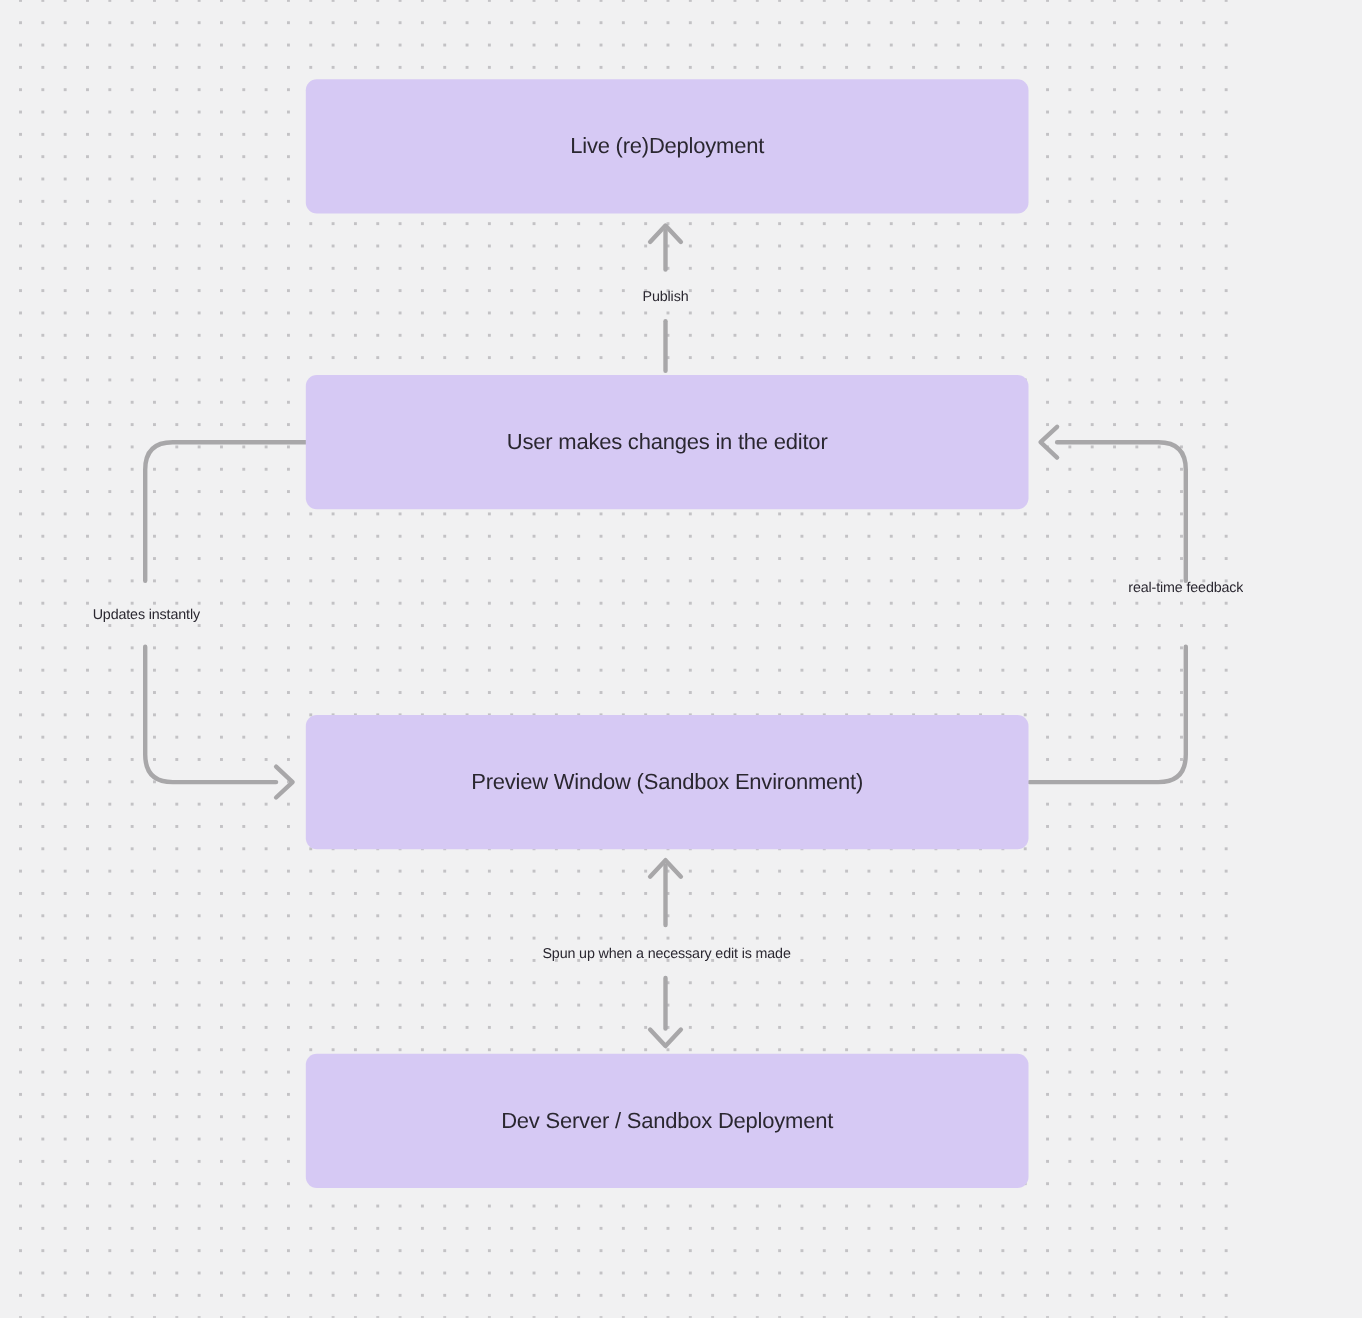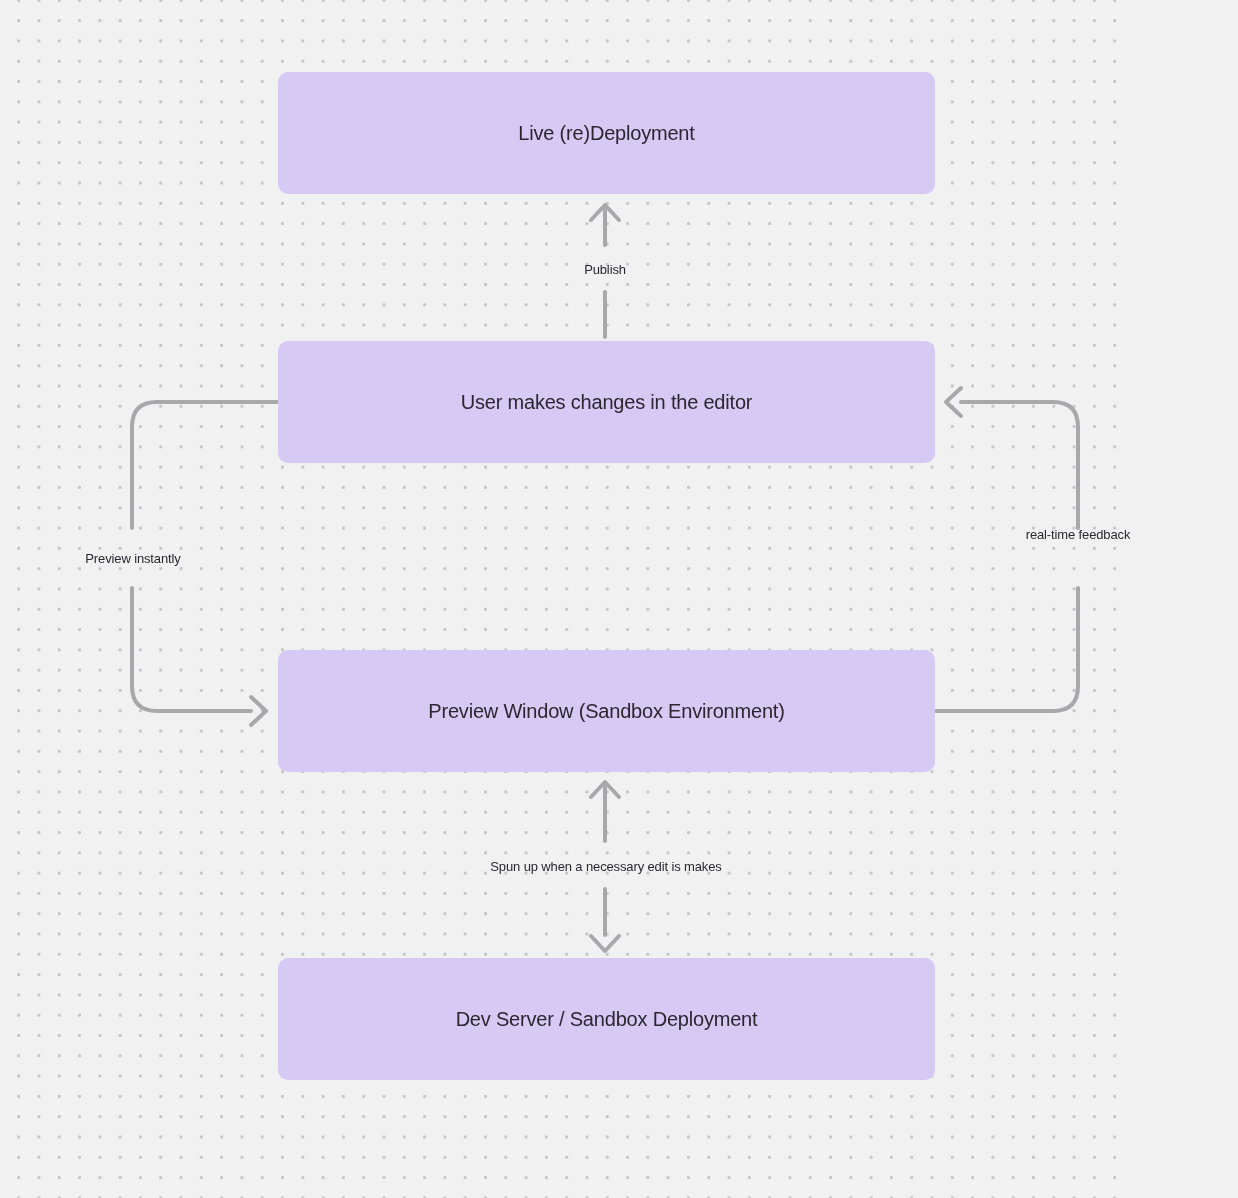--- a/index.html
+++ b/index.html
@@ -108,17 +108,17 @@
 
   <div class="node" style="top:341px">
     <span class="node-label">User makes changes in the editor</span>
   </div>
 
   <div class="node" style="top:958px">
     <span class="node-label">Dev Server / Sandbox Deployment</span>
   </div>
 
   <div class="edge-label" style="left:605px;top:269px">Publish</div>
-  <div class="edge-label" style="left:133px;top:558px">Preview instantly</div>
+  <div class="edge-label" style="left:133px;top:558px">Updates instantly</div>
   <div class="edge-label" style="left:1078px;top:534px">real-time feedback</div>
-  <div class="edge-label" style="left:606px;top:866px">Spun up when a necessary edit is makes</div>
+  <div class="edge-label" style="left:606px;top:866px">Spun up when a necessary edit is made</div>
 
 </div>
 
 </body></html>

